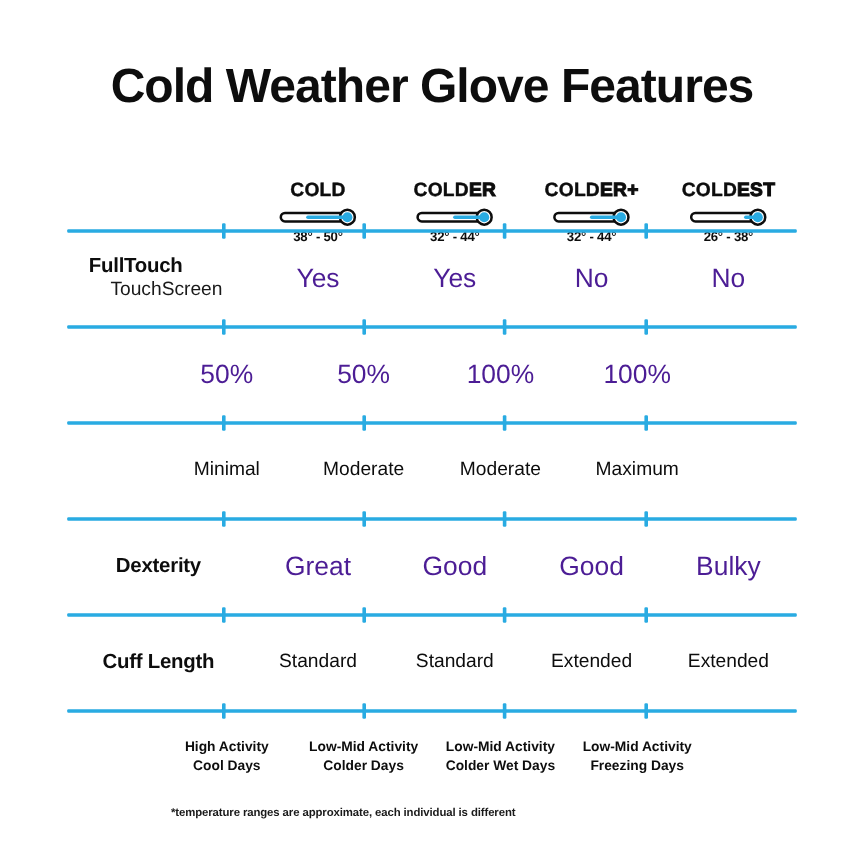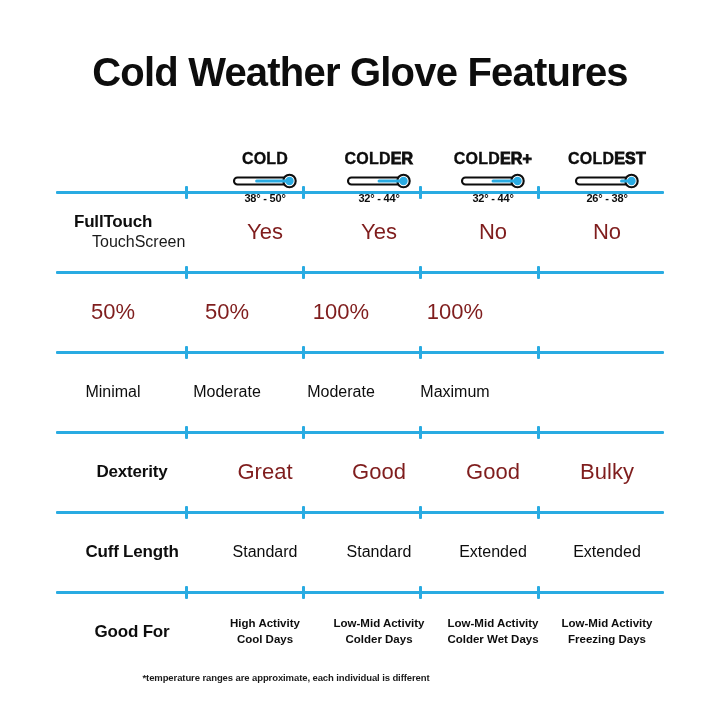--- a/index.html
+++ b/index.html
@@ -132,20 +132,21 @@
     border-radius: 1px;
   }
   .divider .tick.t1 { left: 129px; }
   .divider .tick.t2 { left: 246px; }
   .divider .tick.t3 { left: 363px; }
   .divider .tick.t4 { left: 481px; }
 
   
   .data-row {
     height: 68px;
+    justify-content: center;
   }
   .rowlabel {
     font-size: 17px;
     font-weight: 900;
     letter-spacing: -0.2px;
     color: #0d0d0d;
     line-height: 1.1;
     white-space: nowrap;
   }
   .rowsub {
@@ -159,21 +160,21 @@
     margin-left: 18px;
   }
   .rowlabel.has-sub {
     text-align: left;
     padding-left: 18px;
   }
 
   .val-lg {
     font-size: 22px;
     font-weight: 400;
-    color: #7f1d1d;
+    color: #4c1d95;
     white-space: nowrap;
   }
   .val-md {
     font-size: 16px;
     font-weight: 400;
     color: #0d0d0d;
     white-space: nowrap;
   }
   .val-two {
     font-size: 11.5px;
@@ -365,23 +366,20 @@
           </div>
         </div>
         <div class="divider">
     <div class="dline"></div>
     <div class="tick t1"></div>
     <div class="tick t2"></div>
     <div class="tick t3"></div>
     <div class="tick t4"></div>
   </div>
         <div class="row data-row">
-          <div class="cell-label">
-            <div class="rowlabel">Good For</div>
-          </div>
           <div class="cell" data-row="5">
             <div class="val-two">
               <div>High Activity</div>
               <div>Cool Days</div>
             </div>
           </div>
           <div class="cell" data-row="5">
             <div class="val-two">
               <div>Low-Mid Activity</div>
               <div>Colder Days</div>

